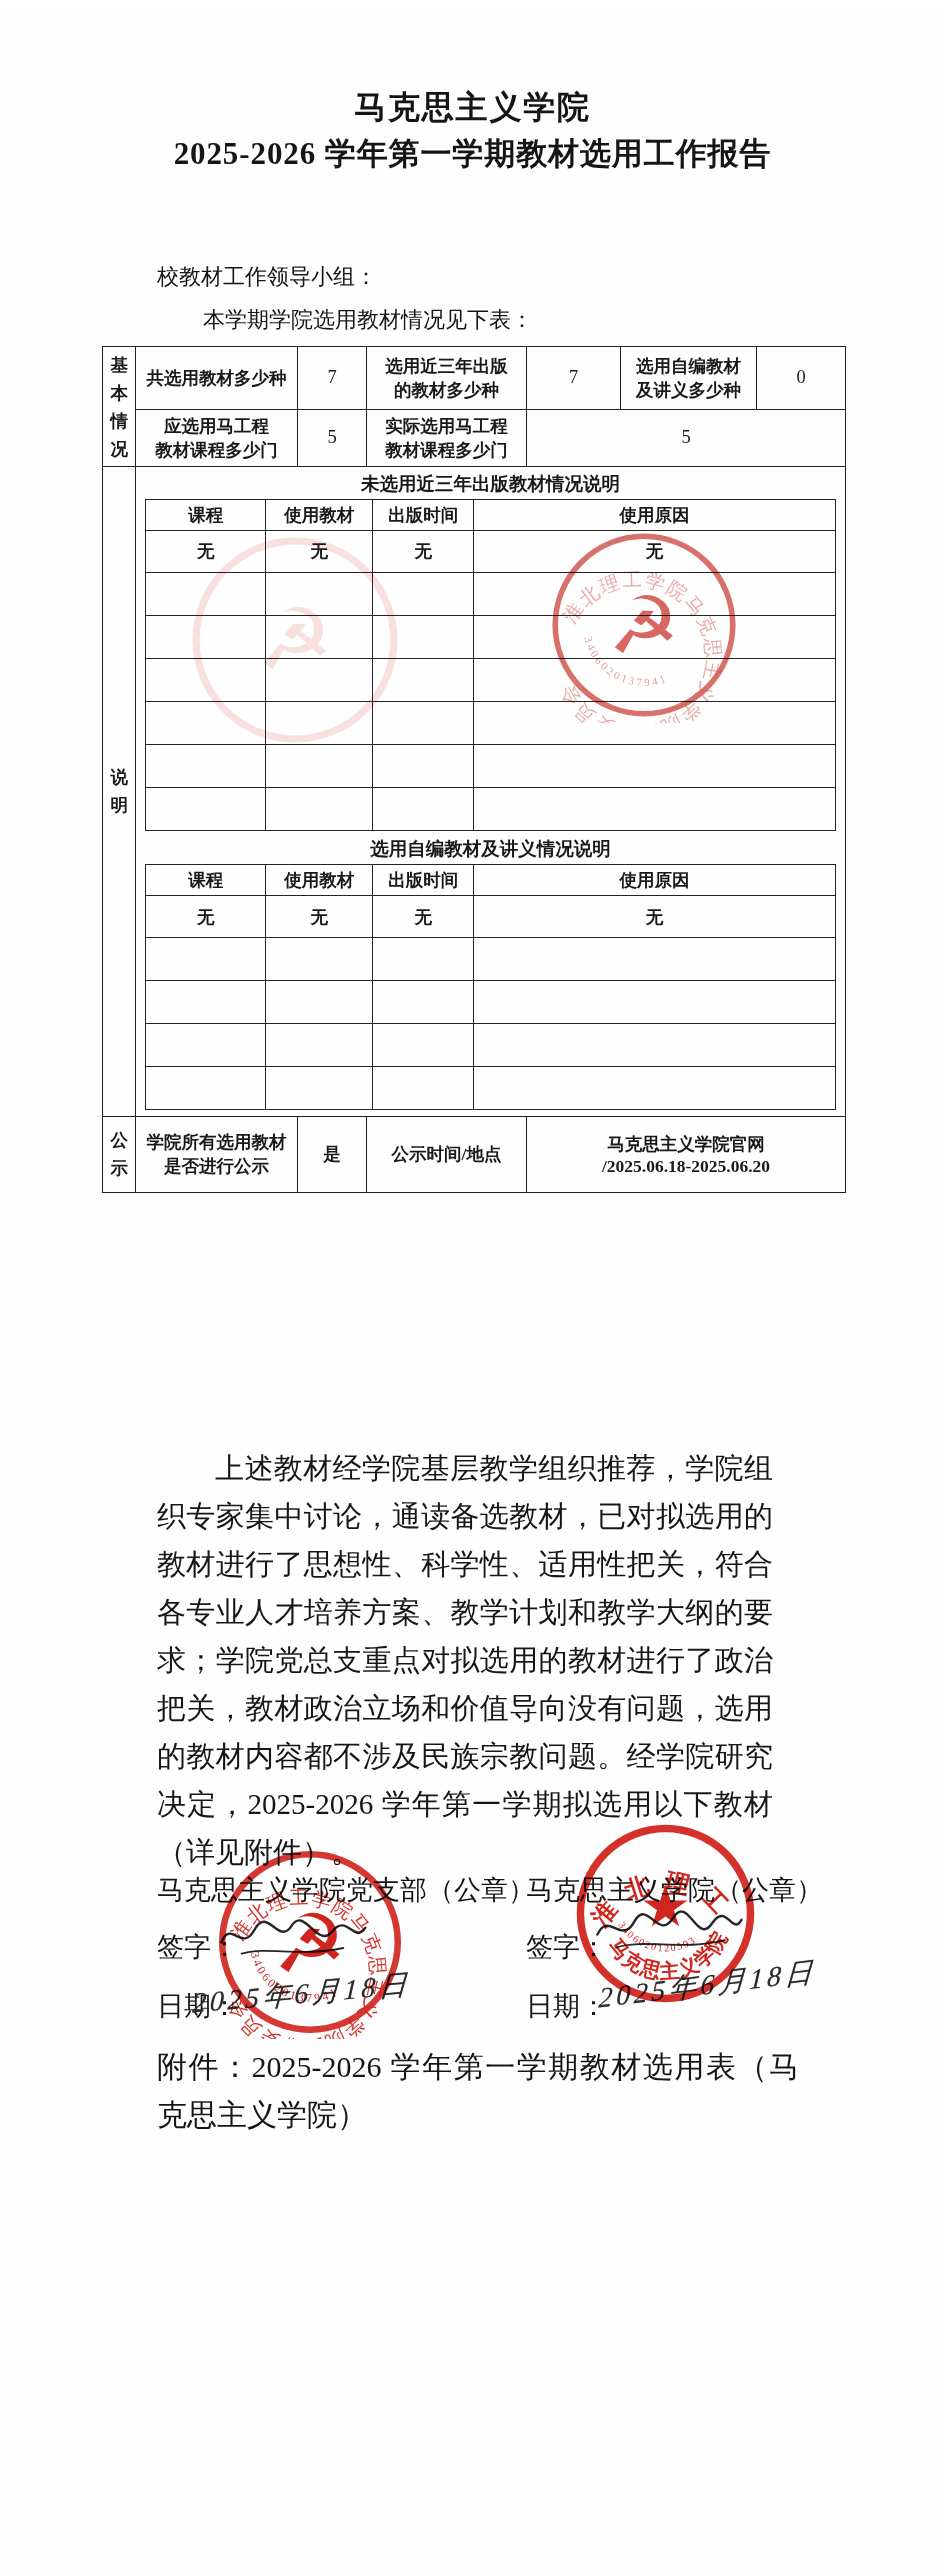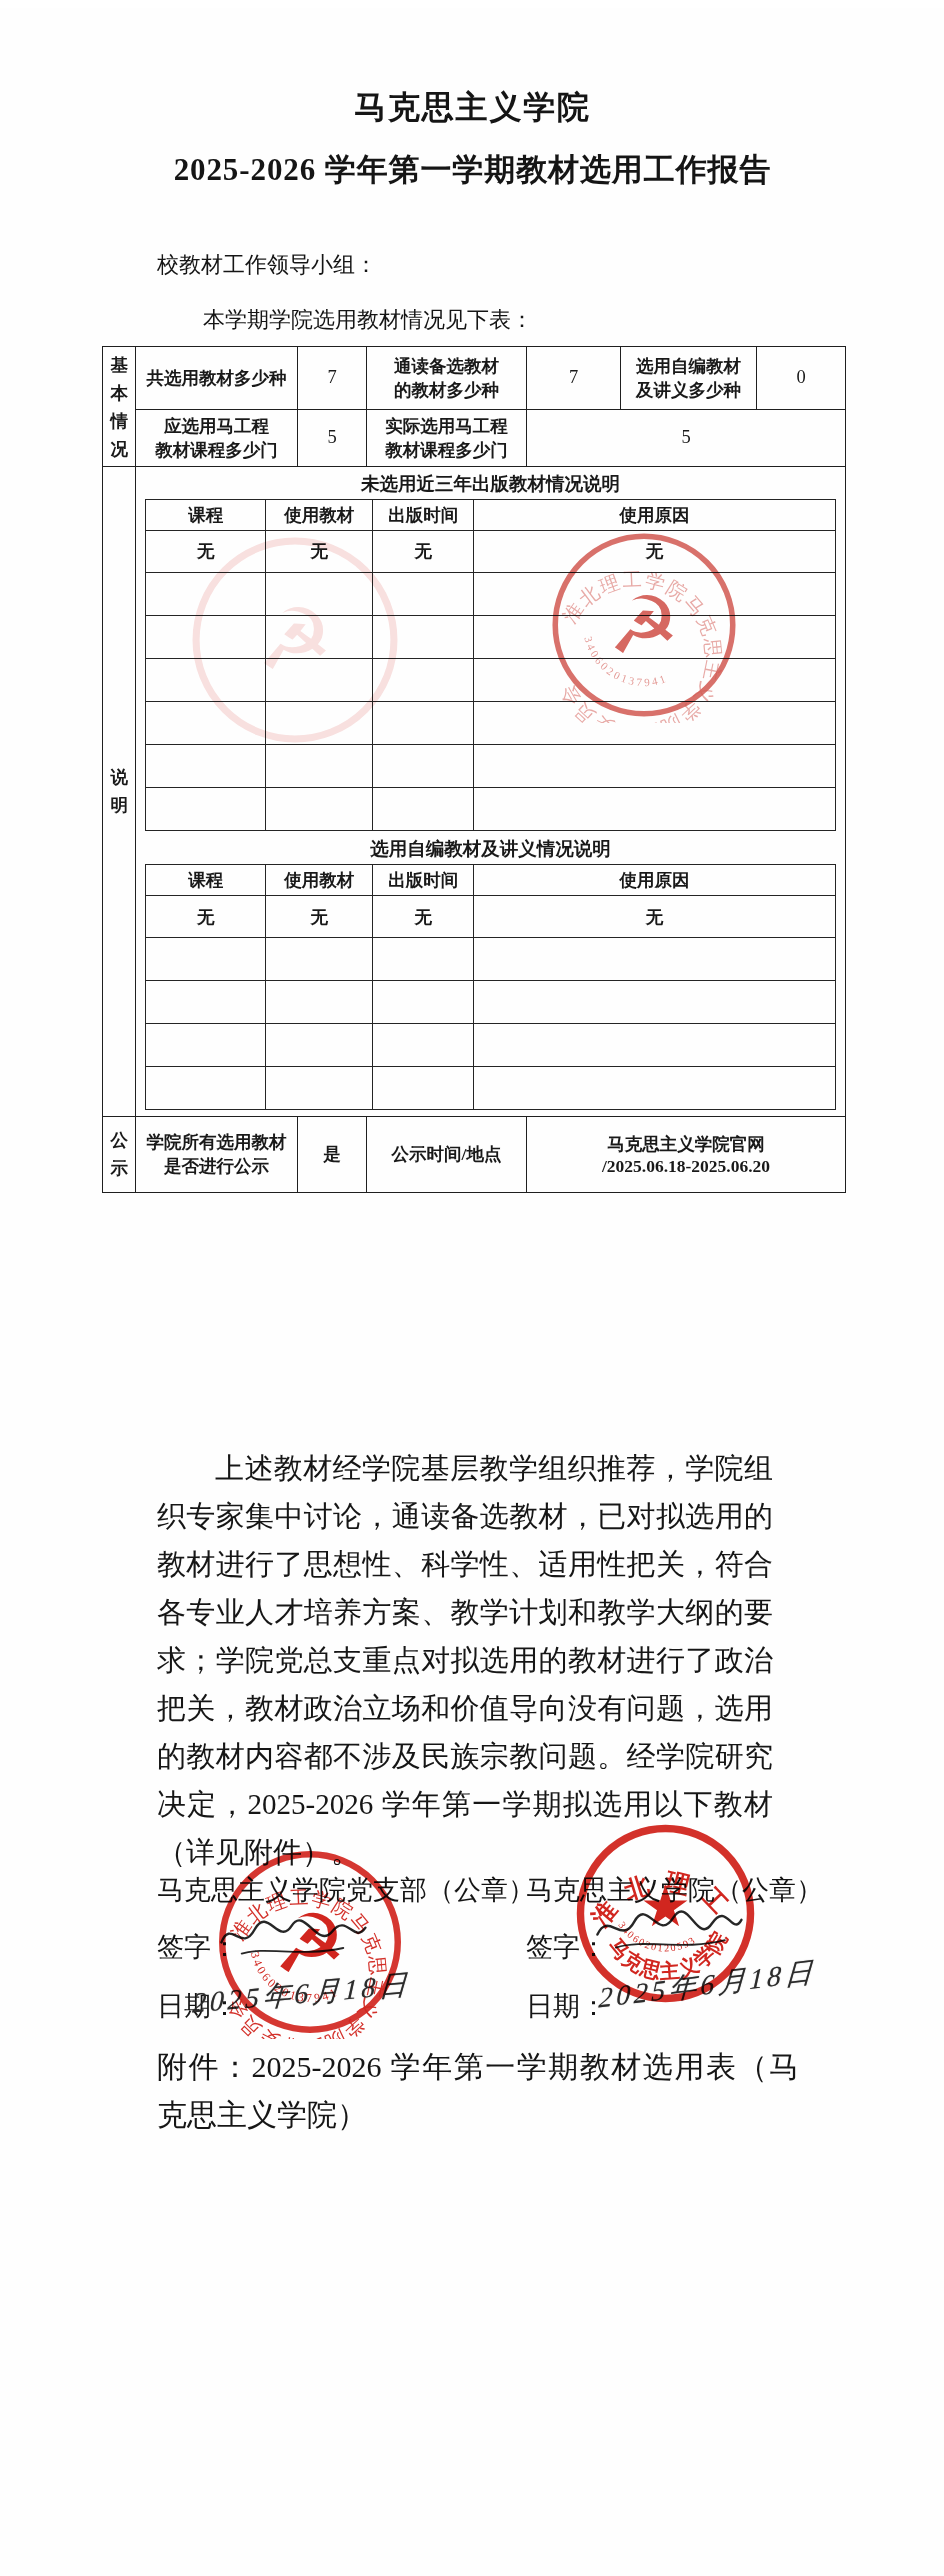--- a/index.html
+++ b/index.html
@@ -5,22 +5,22 @@
   * { margin:0; padding:0; box-sizing:border-box; }
   html,body { background:#ffffff; }
   .page {
     position:relative; width:945px; height:2576px; margin:8px auto;
     background:#fefefe; color:#151515; overflow:hidden;
     font-family:Liberation Serif, serif;
   }
   .abs { position:absolute; }
   .center { width:100%; text-align:center; }
   .title1 { top:78px; font-size:32px; font-weight:bold; letter-spacing:1.8px; }
-  .title2 { top:141px; font-size:31px; font-weight:bold; letter-spacing:0.9px; }
-  .salutation { left:157px; top:242px; font-size:22px; }
+  .title2 { top:125px; font-size:31px; font-weight:bold; letter-spacing:0.9px; }
+  .salutation { left:157px; top:254px; font-size:22px; }
   .intro { left:203px; top:297px; font-size:22px; }
 
   
   .table-wrap { left:102px; top:338px; width:842px; }
   table { border-collapse:collapse; table-layout:fixed; width:744px; }
   td, th { border:1.8px solid #1f1f1f; text-align:center; vertical-align:middle;
            font-size:17.5px; font-weight:600; color:#191919; padding:1.8px 2.8px; }
   .pre { white-space:pre-line; }
   .vlabel { font-size:17.5px; font-weight:bold; line-height:1.6; word-break:break-all;
             padding:3.7px 7.4px; }
@@ -78,21 +78,21 @@
         <col style="width:160px">
           <col style="width:94px">
           <col style="width:136px">
           <col style="width:89px">
       </colgroup>
       <tbody>
           <tr class="r1">
         <td class="vlabel" rowspan="2">基本情况</td>
         <td>共选用教材多少种</td>
         <td class="val">7</td>
-        <td class="pre">通读备选教材
+        <td class="pre">选用近三年出版
 的教材多少种</td>
         <td class="val">7</td>
         <td class="pre">选用自编教材
 及讲义多少种</td>
         <td class="val">0</td>
       </tr>
       <tr class="r2">
         <td class="pre">应选用马工程
 教材课程多少门</td>
         <td class="val">5</td>

